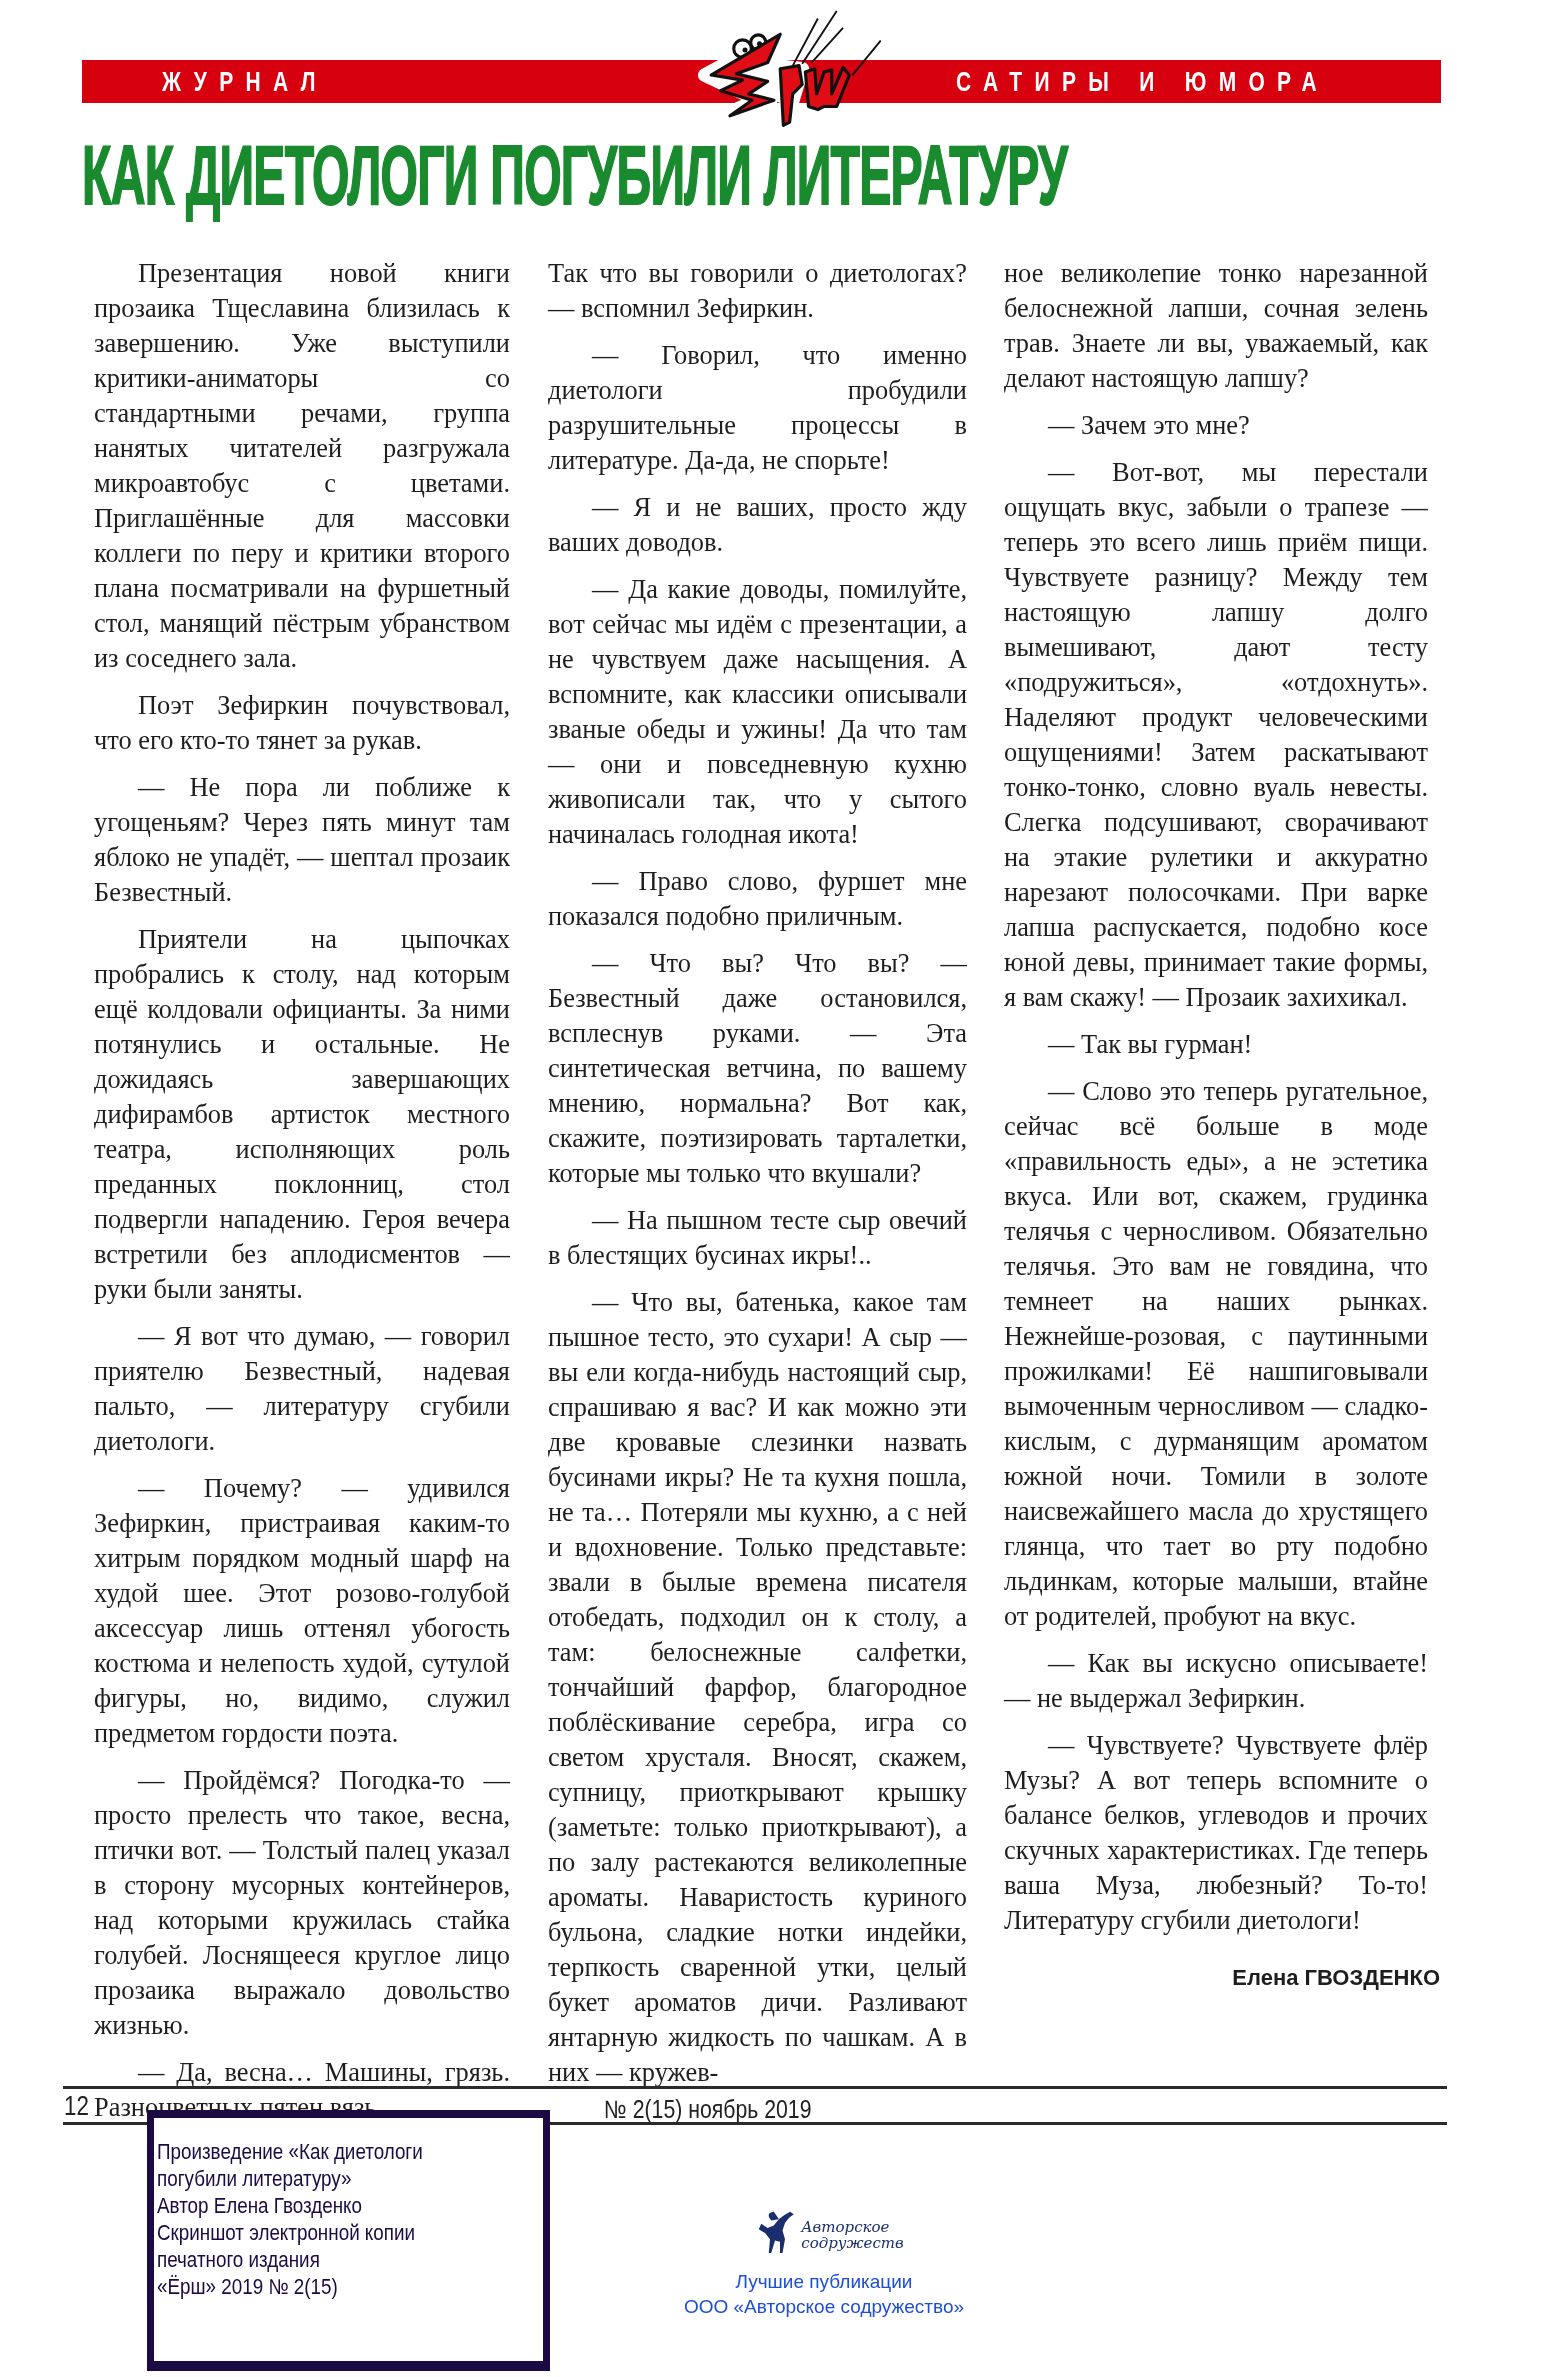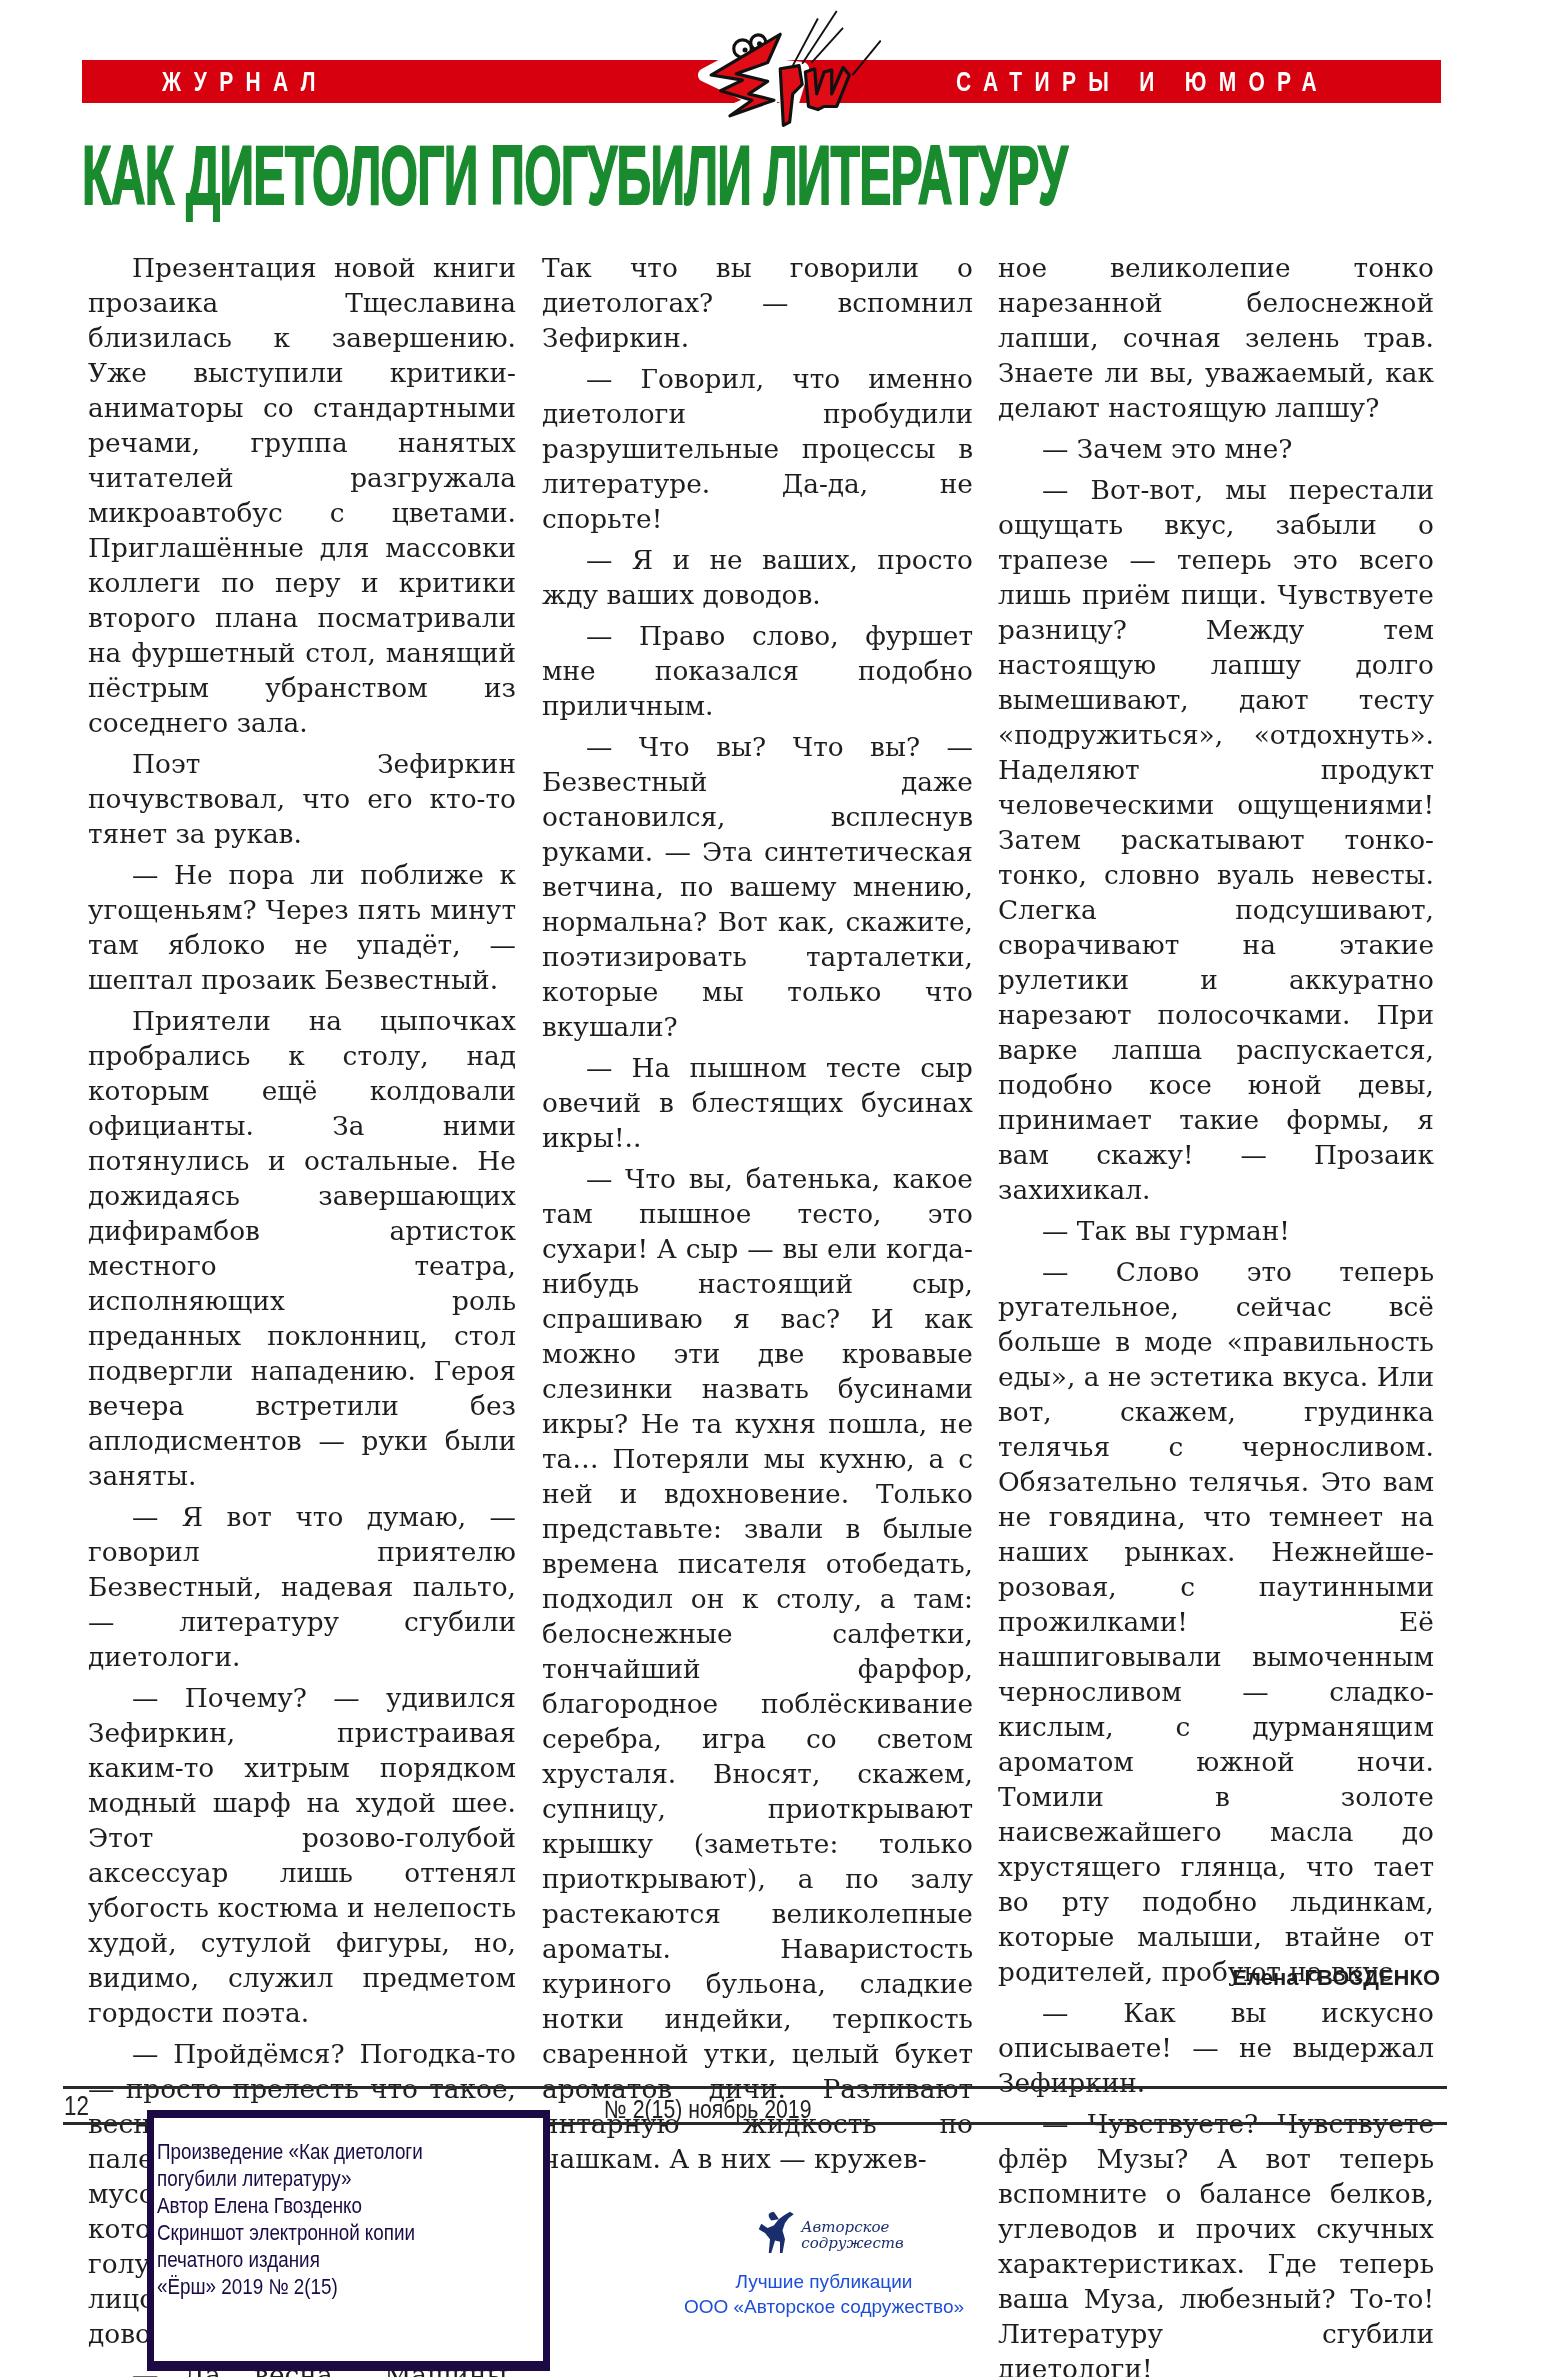--- a/index.html
+++ b/index.html
@@ -21,21 +21,21 @@
            line-height: 88px; color: #1a8a2e; white-space: nowrap;
            transform: scaleX(0.58); transform-origin: left center; letter-spacing: -1.3px;
            -webkit-text-stroke: 1.9px #1a8a2e; }
 
   
   .col { position: absolute; top: 244px; width: 440px; font-size: 26.4px; line-height: 35px;
          text-align: justify; hyphens: manual; }
   .col1 { left: 82px; width: 440px; }
   .col2 { left: 536px; width: 443px; }
   .col3 { left: 992px; width: 448px; }
-  .col p { margin: 6px; text-indent: 44px; }
+  .col p { margin: 12px; text-indent: 44px; font-family: Liberation Serif, serif; }
   .col p.cont { text-indent: 0; }
 
   .signature { position: absolute; left: 992px; top: 1965px; width: 448px; text-align: right;
                font-family: "Liberation Sans", sans-serif; font-weight: bold; font-size: 22px; color: #1e1e1e; }
 
   
   .rule { position: absolute; left: 63px; width: 1384px; background: #2a2a2a; }
   .rule-top { top: 2086px; height: 3.1px; }
   .rule-bot { top: 2122px; height: 3.1px; }
   .page-num { position: absolute; left: 64px; top: 2091px; font-family: "Liberation Sans", sans-serif;
@@ -89,20 +89,21 @@
   <p>— Я вот что думаю, — говорил приятелю Безвестный, надевая пальто, — литературу сгубили диетологи.</p>
   <p>— Почему? — удивился Зефиркин, пристраивая каким-то хитрым порядком модный шарф на худой шее. Этот розово-голубой аксессуар лишь оттенял убогость костюма и нелепость худой, сутулой фигуры, но, видимо, служил предметом гордости поэта.</p>
   <p>— Пройдёмся? Погодка-то — просто прелесть что такое, весна, птички вот. — Толстый палец указал в сторону мусорных контейнеров, над которыми кружилась стайка голубей. Лоснящееся круглое лицо прозаика выражало довольство жизнью.</p>
   <p>— Да, весна… Машины, грязь. Разноцветных пятен вязь.</p>
 </div>
 
 <div class="col col2">
   <p class="cont">Так что вы говорили о диетологах? — вспомнил Зефиркин.</p>
   <p>— Говорил, что именно диетологи пробудили разрушительные процессы в литературе. Да-да, не спорьте!</p>
   <p>— Я и не ваших, просто жду ваших доводов.</p>
+  <p>— Да какие доводы, помилуйте, вот сейчас мы идём с презентации, а не чувствуем даже насыщения. А вспомните, как классики описывали званые обеды и ужины! Да что там — они и повседневную кухню живописали так, что у сытого начиналась голодная икота!</p>
   <p>— Право слово, фуршет мне показался подобно приличным.</p>
   <p>— Что вы? Что вы? — Безвестный даже остановился, всплеснув руками. — Эта синтетическая ветчина, по вашему мнению, нормальна? Вот как, скажите, поэтизировать тарталетки, которые мы только что вкушали?</p>
   <p>— На пышном тесте сыр овечий в блестящих бусинах икры!..</p>
   <p>— Что вы, батенька, какое там пышное тесто, это сухари! А сыр — вы ели когда-нибудь настоящий сыр, спрашиваю я вас? И как можно эти две кровавые слезинки назвать бусинами икры? Не та кухня пошла, не та… Потеряли мы кухню, а с ней и вдохновение. Только представьте: звали в былые времена писателя отобедать, подходил он к столу, а там: белоснежные салфетки, тончайший фарфор, благородное поблёскивание серебра, игра со светом хрусталя. Вносят, скажем, супницу, приоткрывают крышку (заметьте: только приоткрывают), а по залу растекаются великолепные ароматы. Наваристость куриного бульона, сладкие нотки индейки, терпкость сваренной утки, целый букет ароматов дичи. Разливают янтарную жидкость по чашкам. А в них — кружев-</p>
 </div>
 
 <div class="col col3">
   <p class="cont">ное великолепие тонко нарезанной белоснежной лапши, сочная зелень трав. Знаете ли вы, уважаемый, как делают настоящую лапшу?</p>
   <p>— Зачем это мне?</p>
   <p>— Вот-вот, мы перестали ощущать вкус, забыли о трапезе — теперь это всего лишь приём пищи. Чувствуете разницу? Между тем настоящую лапшу долго вымешивают, дают тесту «подружиться», «отдохнуть». Наделяют продукт человеческими ощущениями! Затем раскатывают тонко-тонко, словно вуаль невесты. Слегка подсушивают, сворачивают на этакие рулетики и аккуратно нарезают полосочками. При варке лапша распускается, подобно косе юной девы, принимает такие формы, я вам скажу! — Прозаик захихикал.</p>

